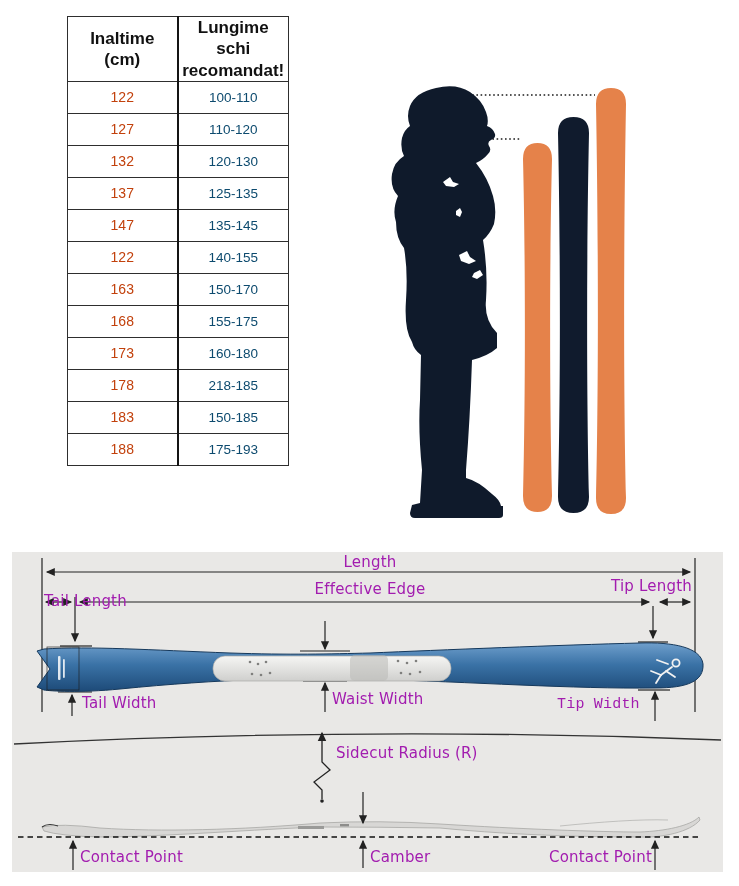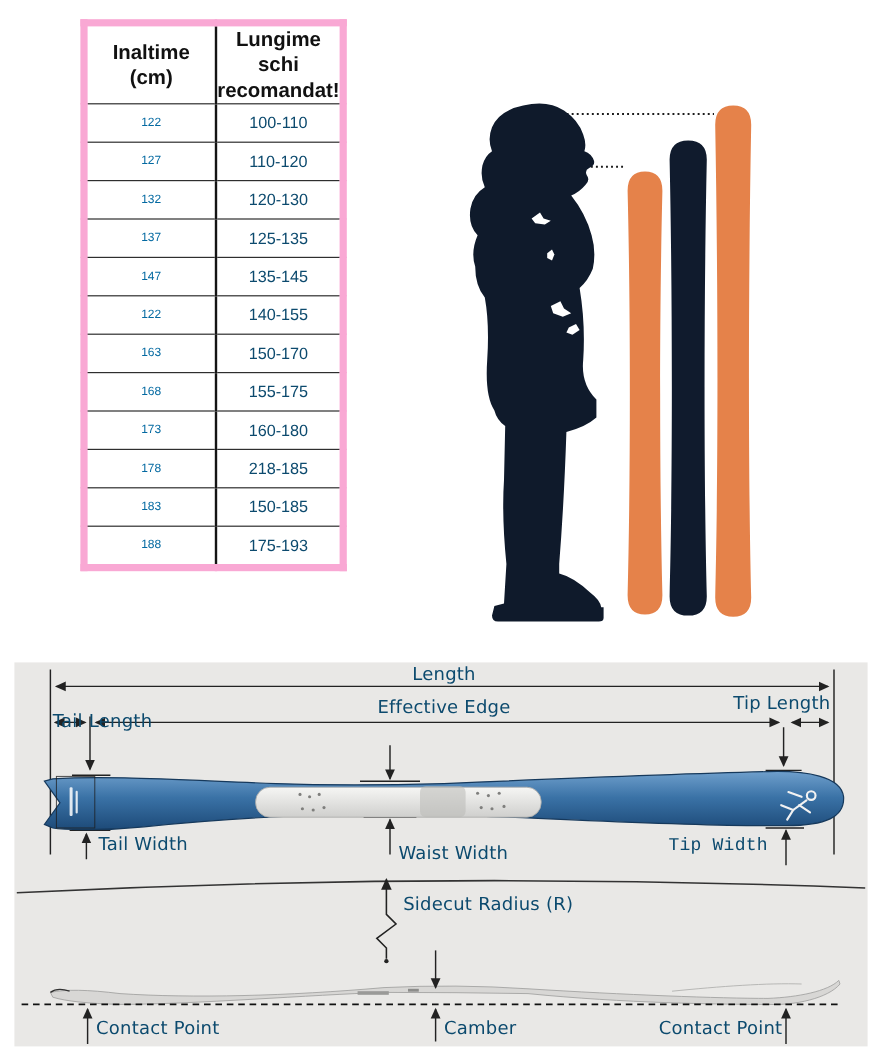--- a/index.html
+++ b/index.html
@@ -4,36 +4,36 @@
 <style>
   html,body{margin:0;padding:0;background:#ffffff;}
   .page{position:relative;width:739px;height:886px;background:#ffffff;overflow:hidden;
         font-family:"Liberation Sans",sans-serif;}
 
   
   table.size-table{position:absolute;left:67px;top:16px;width:222px;border-collapse:collapse;
                    background:#fff;table-layout:fixed;}
   table.size-table th,table.size-table td{border:1px solid #2e2e2e;text-align:center;
                    vertical-align:middle;padding:0;}
-  table.size-table{border:6px solid #f9a8d4;}
+  table.size-table{border:1px solid #f9a8d4;}
   table.size-table col.c1{width:110px;}
   table.size-table th{height:59px;font-size:17px;font-weight:bold;color:#111;
                    line-height:1.25;white-space:pre-line;}
   table.size-table th:first-child,table.size-table td:first-child{border-right:2px solid #141414;}
-  table.size-table td{height:31px;font-size:10px;color:#0369a1;}
+  table.size-table td{height:31px;font-size:14px;color:#c2410c;}
   table.size-table td.rng{font-size:13.5px;color:#0c4a6e;}
 
   
   .figure-svg{position:absolute;left:390px;top:78px;width:250px;height:445px;}
 
   
   .diagram-panel{position:absolute;left:12px;top:552px;width:711px;height:320px;background:#e9e8e6;}
   .diagram-svg{position:absolute;left:0;top:0;width:711px;height:320px;}
   .dlabel{position:absolute;font-family:"DejaVu Sans","Liberation Sans",sans-serif;
-          font-size:15px;color:#0c4a6e;white-space:nowrap;letter-spacing:0.2px;}
+          font-size:15px;color:#a21caf;white-space:nowrap;letter-spacing:0.2px;}
   .dlabel.center{text-align:center;}
   .dlabel.right{text-align:right;}
 </style>
 </head>
 <body>
 
 <div class="page">
 
   <table class="size-table">
     <colgroup>
@@ -241,20 +241,20 @@
       <line x1="363" y1="868" x2="363" y2="841" stroke="#222" stroke-width="1.2" marker-end="url(#ah)"></line>
       <line x1="73" y1="870" x2="73" y2="841" stroke="#222" stroke-width="1.2" marker-end="url(#ah)"></line>
       <line x1="655" y1="870" x2="655" y2="841" stroke="#222" stroke-width="1.2" marker-end="url(#ah)"></line>
     </svg>
 
     <div class="dlabel center" style="left:308px;top:1px;width:100px;">Length</div>
     <div class="dlabel" style="left:32px;top:25px;margin-top:15px;">Tail Length</div>
     <div class="dlabel center" style="left:288px;top:28px;width:140px;">Effective Edge</div>
     <div class="dlabel right" style="left:598px;top:25px;width:82px;">Tip Length</div>
     <div class="dlabel" style="left:70px;top:142px;">Tail Width</div>
-    <div class="dlabel" style="left:320px;top:138px;margin-top:12px;">Waist Width</div>
+    <div class="dlabel" style="left:320px;top:138px;">Waist Width</div>
     <div class="dlabel" style="left:545px;top:144px;font-family:Liberation Mono, monospace;">Tip Width</div>
     <div class="dlabel" style="left:324px;top:192px;">Sidecut Radius (R)</div>
     <div class="dlabel" style="left:68px;top:296px;">Contact Point</div>
     <div class="dlabel" style="left:358px;top:296px;">Camber</div>
     <div class="dlabel" style="left:537px;top:296px;">Contact Point</div>
   </div>
 </div>
 
 </body></html>

